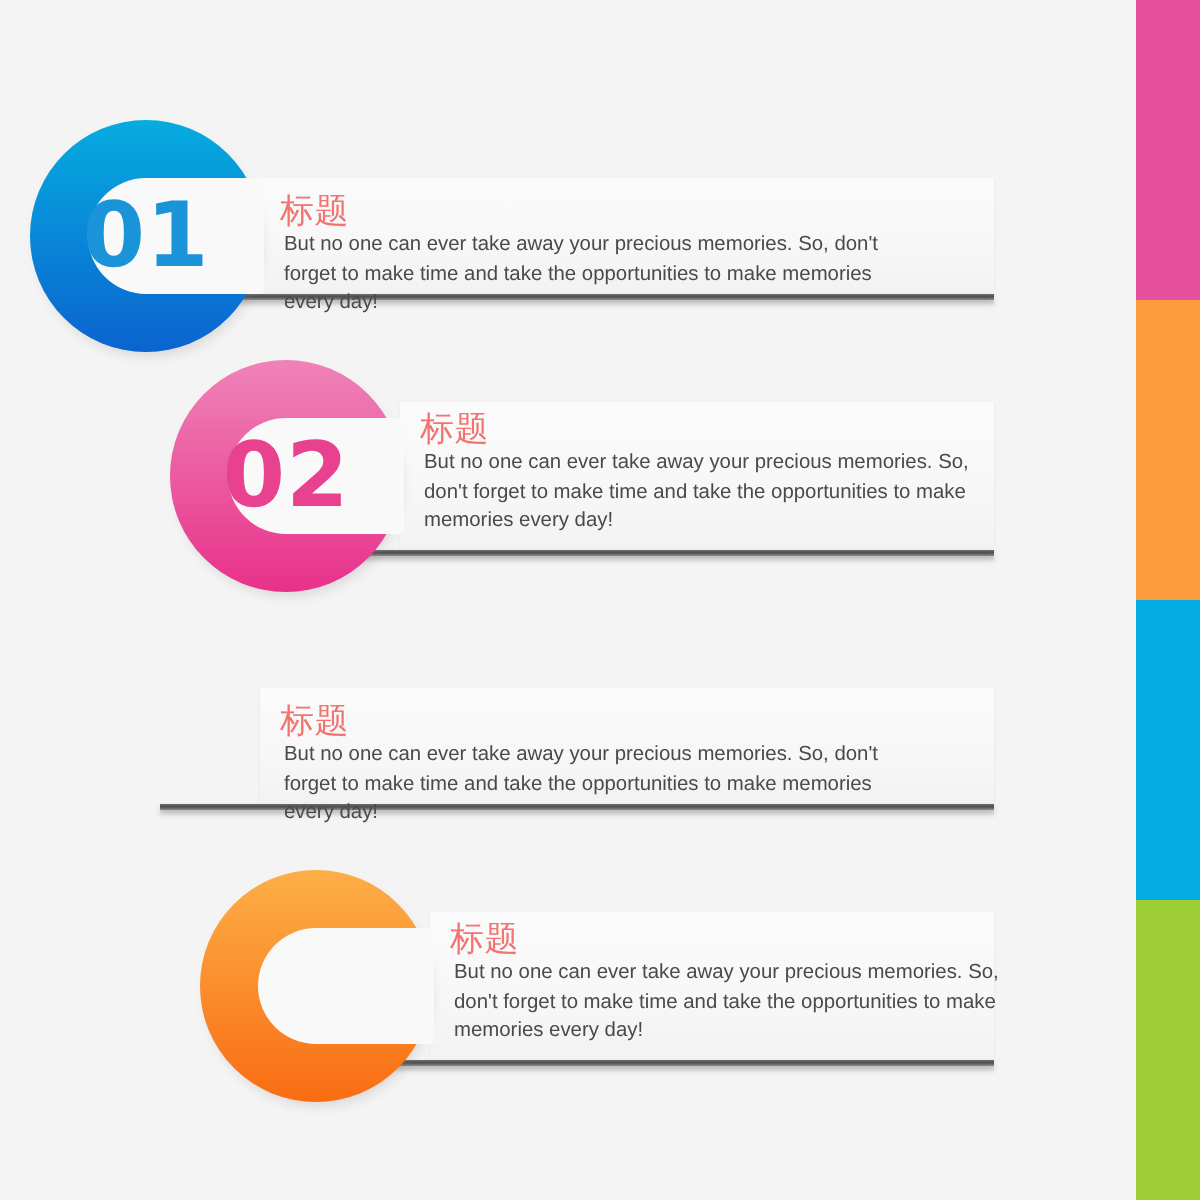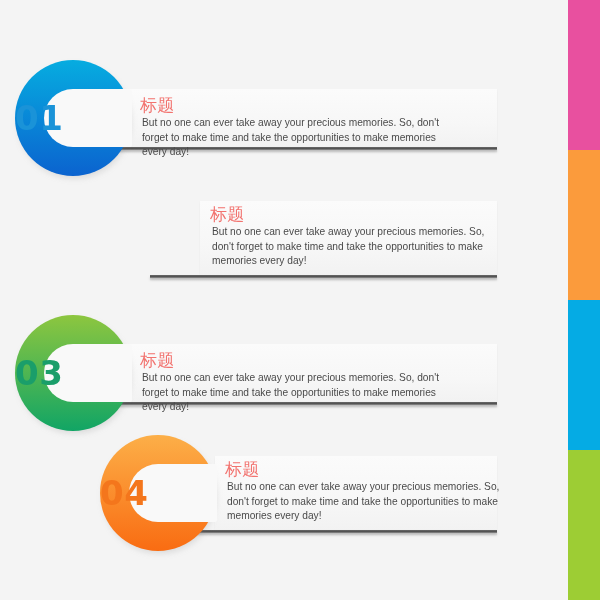--- a/index.html
+++ b/index.html
@@ -126,21 +126,22 @@
     border-top-right-radius: 2px;
     border-bottom-right-radius: 2px;
   }
   .ring-number {
     position: absolute;
     left: 0;
     top: 29px;
     width: 116px;
     height: 58px;
     line-height: 58px;
-    font-size: 34px;
+    text-align: center;
+    font-size: 45px;
     font-weight: 700;
     letter-spacing: 0.5px;
     font-family: "DejaVu Sans", sans-serif;
   }
 </style>
 </head>
 <body>
 
 <div id="stage">
 
@@ -160,49 +161,48 @@
           <div class="ring-number" style="color: rgb(26, 147, 216);">01</div>
         </div>
       </div>
       <div class="row" style="left: 0px; top: 0px; width: 600px;">
         <div class="panel" style="left: 200px; top: 201px; width: 297px; height: 74px; background: linear-gradient(rgb(251, 251, 251) 0%, rgb(247, 247, 247) 60%, rgb(242, 242, 242) 100%);"></div>
         <div class="panel-rule" style="left: 150px; top: 275px; width: 347px; background: linear-gradient(rgb(110, 110, 110) 0%, rgb(77, 77, 77) 45%, rgb(142, 142, 142) 100%);"></div>
         <div class="panel-text" style="left: 210px; top: 208px; width: 279px;">
           <p class="panel-title" style="color: rgb(242, 115, 111);">标题</p>
           <p class="panel-body" style="color: rgb(74, 74, 74); margin-left: 2px; width: 283px;">But no one can ever take away your precious memories. So, don't forget to make time and take the opportunities to make memories every day!</p>
         </div>
+        <div class="ring-wrap" style="left: 85px; top: 180px;">
+          <div class="ring-shadow"></div>
+          <div class="ring-outer" style="background: linear-gradient(rgb(239, 131, 184) 0%, rgb(232, 49, 138) 100%);"></div>
+          <div class="ring-hole" style="background: rgb(249, 249, 249);"></div>
+          <div class="ring-notch" style="background: rgb(249, 249, 249); width: 59px;"></div>
+          <div class="ring-number" style="color: rgb(232, 65, 143);">02</div>
+        </div>
       </div>
       <div class="row" style="left: 0px; top: 0px; width: 600px;">
         <div class="panel" style="left: 130px; top: 344px; width: 367px; height: 58px; background: linear-gradient(rgb(251, 251, 251) 0%, rgb(247, 247, 247) 60%, rgb(242, 242, 242) 100%);"></div>
         <div class="panel-rule" style="left: 80px; top: 402px; width: 417px; background: linear-gradient(rgb(110, 110, 110) 0%, rgb(77, 77, 77) 45%, rgb(142, 142, 142) 100%);"></div>
         <div class="panel-text" style="left: 140px; top: 354px; width: 349px;">
           <p class="panel-title" style="color: rgb(242, 115, 111);">标题</p>
           <p class="panel-body" style="color: rgb(74, 74, 74); margin-left: 2px; width: 320px;">But no one can ever take away your precious memories. So, don't forget to make time and take the opportunities to make memories every day!</p>
-        </div>
-        <div class="ring-wrap" style="left: 15px; top: 315px;">
-          <div class="ring-shadow"></div>
-          <div class="ring-outer" style="background: linear-gradient(rgb(141, 198, 63) 0%, rgb(17, 165, 101) 100%);"></div>
-          <div class="ring-hole" style="background: rgb(249, 249, 249);"></div>
-          <div class="ring-notch" style="background: rgb(249, 249, 249); width: 59px;"></div>
-          <div class="ring-number" style="color: rgb(26, 158, 106);">03</div>
         </div>
       </div>
       <div class="row" style="left: 0px; top: 0px; width: 600px;">
         <div class="panel" style="left: 215px; top: 456px; width: 282px; height: 74px; background: linear-gradient(rgb(251, 251, 251) 0%, rgb(247, 247, 247) 60%, rgb(242, 242, 242) 100%);"></div>
         <div class="panel-rule" style="left: 165px; top: 530px; width: 332px; background: linear-gradient(rgb(110, 110, 110) 0%, rgb(77, 77, 77) 45%, rgb(142, 142, 142) 100%);"></div>
         <div class="panel-text" style="left: 225px; top: 463px; width: 264px;">
           <p class="panel-title" style="color: rgb(242, 115, 111);">标题</p>
           <p class="panel-body" style="color: rgb(74, 74, 74); margin-left: 2px; width: 283px;">But no one can ever take away your precious memories. So, don't forget to make time and take the opportunities to make memories every day!</p>
         </div>
         <div class="ring-wrap" style="left: 100px; top: 435px;">
           <div class="ring-shadow"></div>
           <div class="ring-outer" style="background: linear-gradient(rgb(252, 175, 72) 0%, rgb(249, 108, 18) 100%);"></div>
           <div class="ring-hole" style="background: rgb(249, 249, 249);"></div>
           <div class="ring-notch" style="background: rgb(249, 249, 249); width: 59px;"></div>
-          <div class="ring-number" style="color: rgb(244, 118, 28);">04</div>
         </div>
       </div>
     </div>
 
   <div class="color-strip" id="strip-host">
       <div class="color-bar" style="top: 0px; background: rgb(232, 80, 159);"></div>
       <div class="color-bar" style="top: 150px; background: rgb(251, 155, 60);"></div>
       <div class="color-bar" style="top: 300px; background: rgb(5, 171, 228);"></div>
       <div class="color-bar" style="top: 450px; background: rgb(157, 205, 52);"></div>
     </div>

